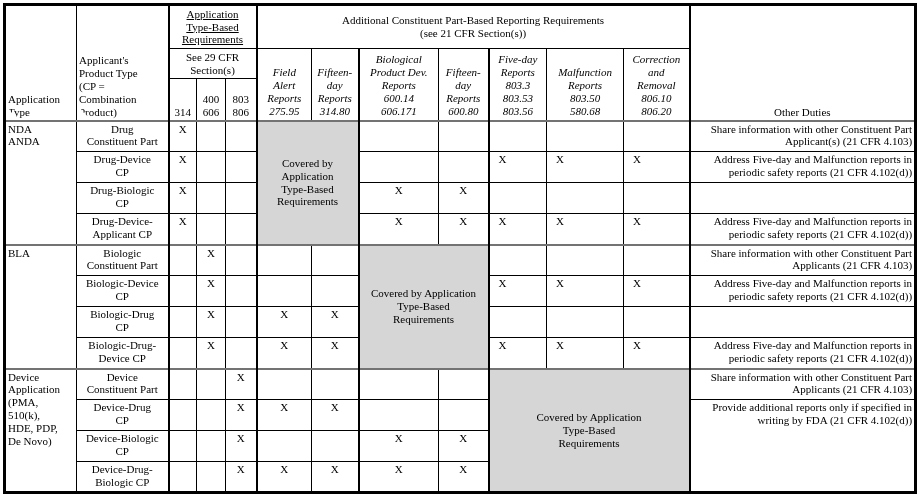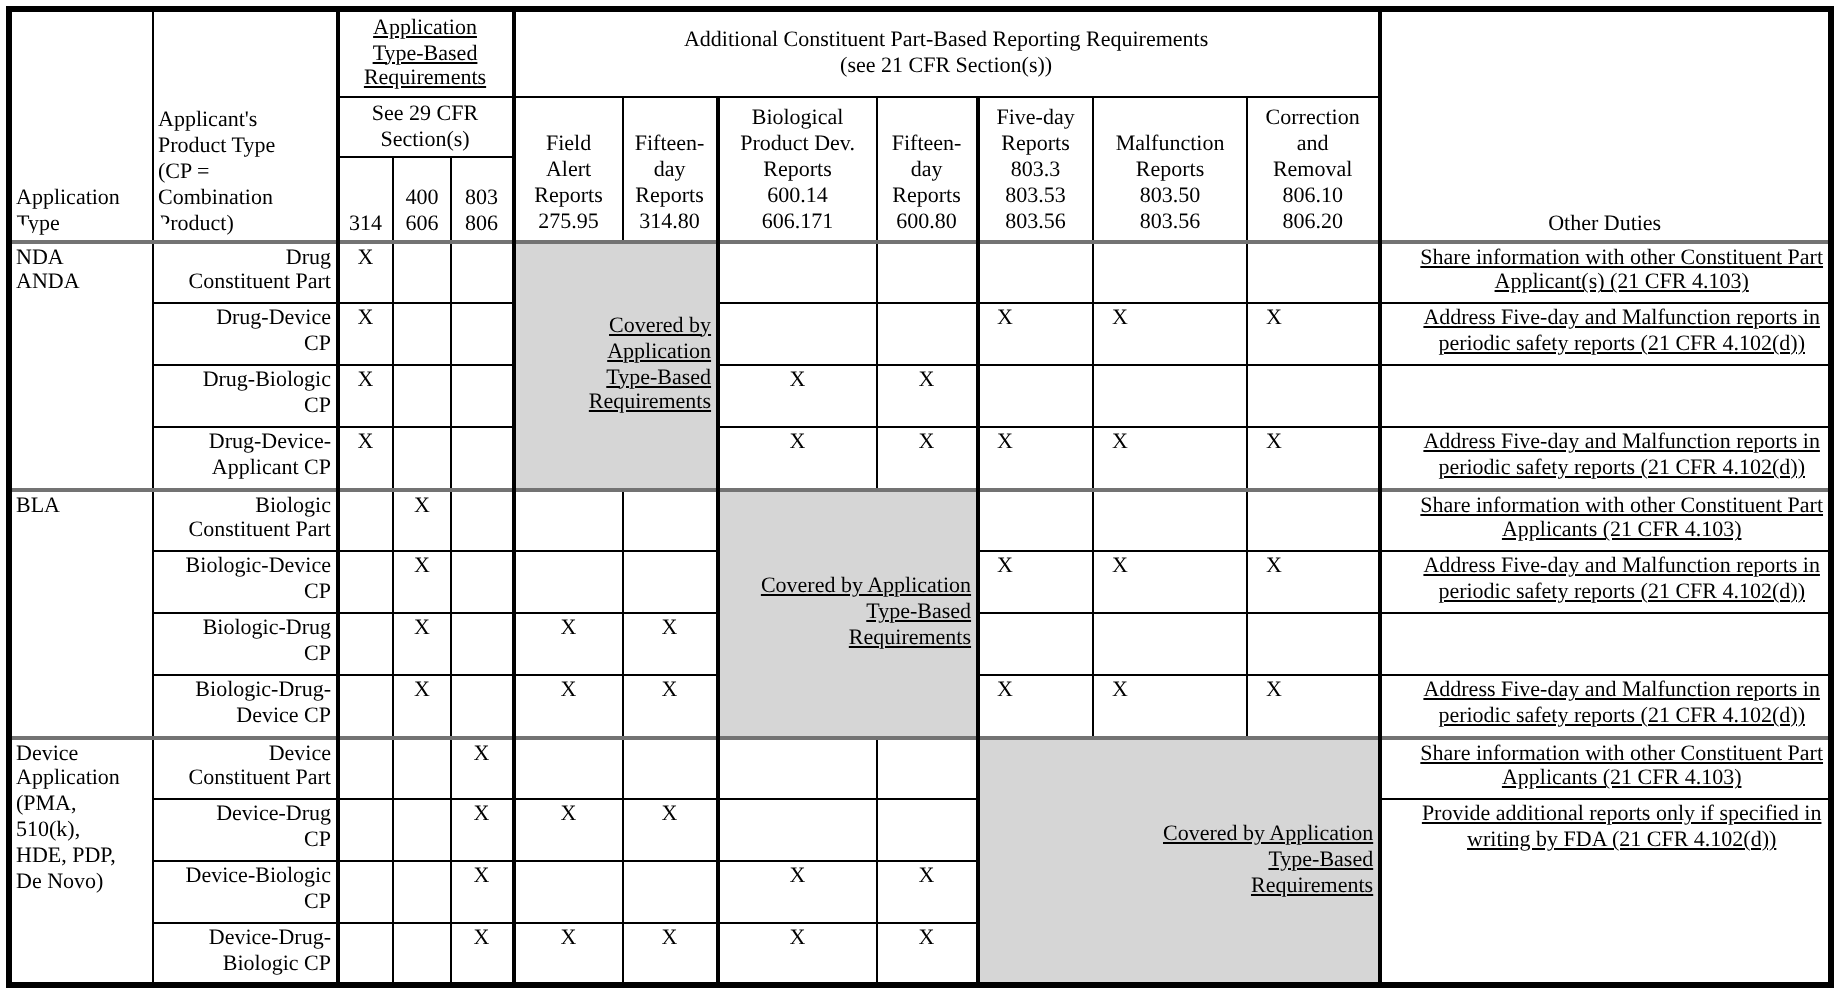--- a/index.html
+++ b/index.html
@@ -22,31 +22,30 @@
   td { vertical-align: top; padding: 1px 2px; }
   tr.hrA { height: 44px; }
   tr.hrB { height: 30px; }
   tr.hrC { height: 42px; }
   tbody tr { height: 31px; }
   .gl { border-left: 2px solid #000; }
   tbody.sec > tr:first-child > td { border-top: 2px solid #737373; }
   .vb { vertical-align: bottom; border-radius: 23px; }
   .al { text-align: left; }
   .atbr { text-decoration: underline; }
-  .subh { vertical-align: bottom; padding-bottom: 2px; }
+  .subh { vertical-align: bottom; padding-bottom: 2px; font-style: italic; }
   .x { text-align: center; }
   .xl { text-align: left; padding-left: 9px; }
   .covered {
     background: var(--covered-bg, #d6d6d6);
-    text-align: right;
+    text-align: center;
     vertical-align: middle;
-    text-decoration: underline;
   }
-  .duty { text-align: center; padding-left: 19px; text-decoration: underline; }
-  .prod { text-align: right; }
+  .duty { text-align: right; padding-left: 19px; }
+  .prod { text-align: center; }
   .seclabel { text-align: left; }
 </style>
 </head>
 <body>
 
 <table>
   <colgroup>
     <col style="width:72px">
       <col style="width:92px">
     <col style="width:28px">
@@ -99,21 +98,21 @@
 Reports
 600.80</th>
       <th rowspan="2" class="gl subh">Five-day
 Reports
 803.3
 803.53
 803.56</th>
       <th rowspan="2" class="subh">Malfunction
 Reports
 803.50
-803.56</th>
+580.68</th>
       <th rowspan="2" class="subh">Correction
 and
 Removal
 806.10
 806.20</th>
     </tr>
     <tr class="hrC">
       <th class="gl vb">314</th>
       <th class="vb">400
 606</th>

